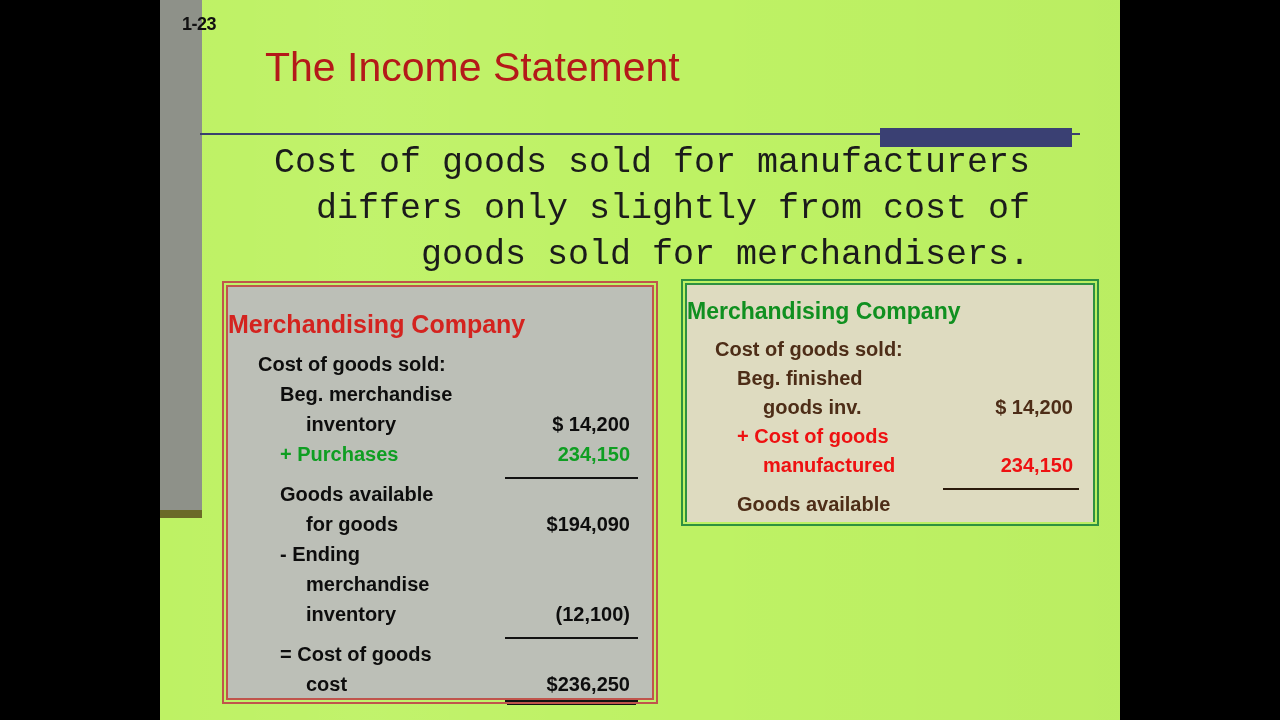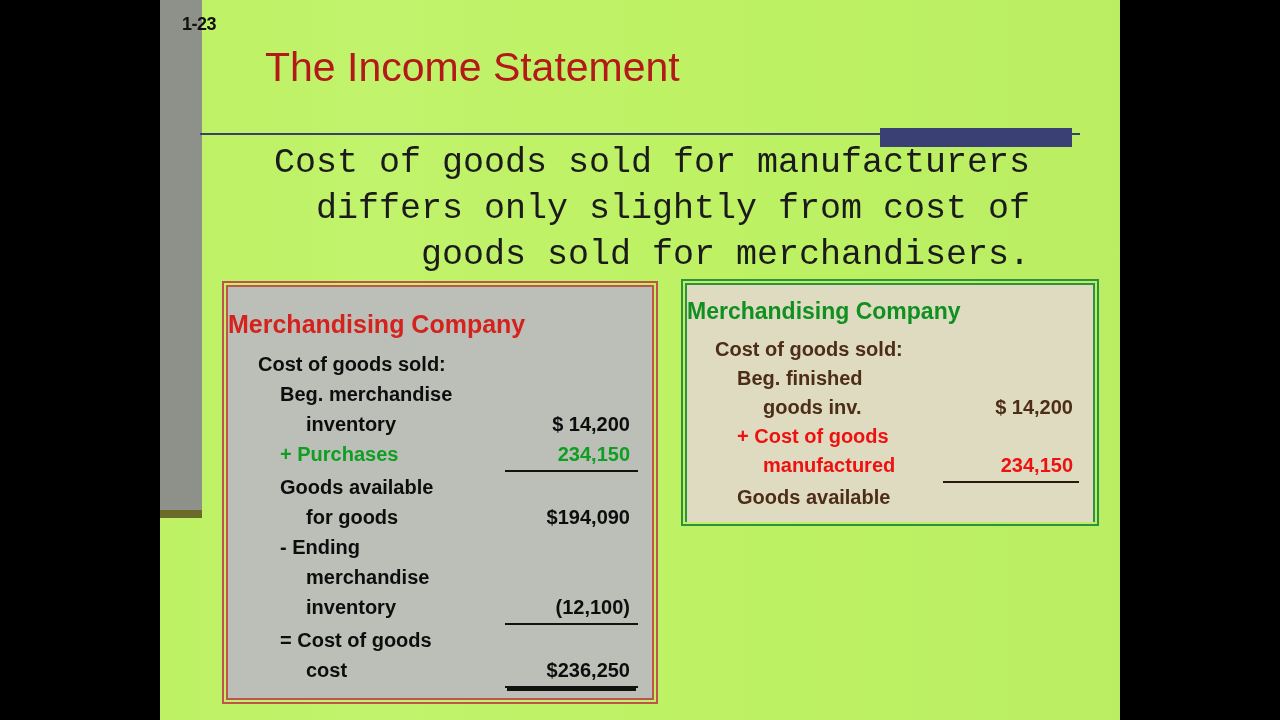--- a/index.html
+++ b/index.html
@@ -222,21 +222,21 @@
   #mfg-panel .amt { min-width: 130px; padding-right: 6px; }
   #mfg-panel .indent1 { padding-left: 0px; }
   #mfg-panel .indent2 { padding-left: 22px; }
   #mfg-panel .indent3 { padding-left: 48px; }
 
   
   .hl-green { color: #0f9e22 !important; }
   .hl-red   { color: #ee1111 !important; }
 
   
-  .amt.rule-single { border-bottom: 2px solid #121212; padding-bottom: 1px; }
+  .amt.rule-single { border-bottom: 2px solid #121212; padding-bottom: 8px; }
   .amt.rule-double {
     border-bottom: 2px solid #121212;
     box-shadow: 0 5px 0 -2px #121212;
     padding-bottom: 1px;
   }
   #mfg-panel .amt.rule-single { border-bottom: 2px solid #2a1a0c; }
 </style>
 </head>
 <body>
 

